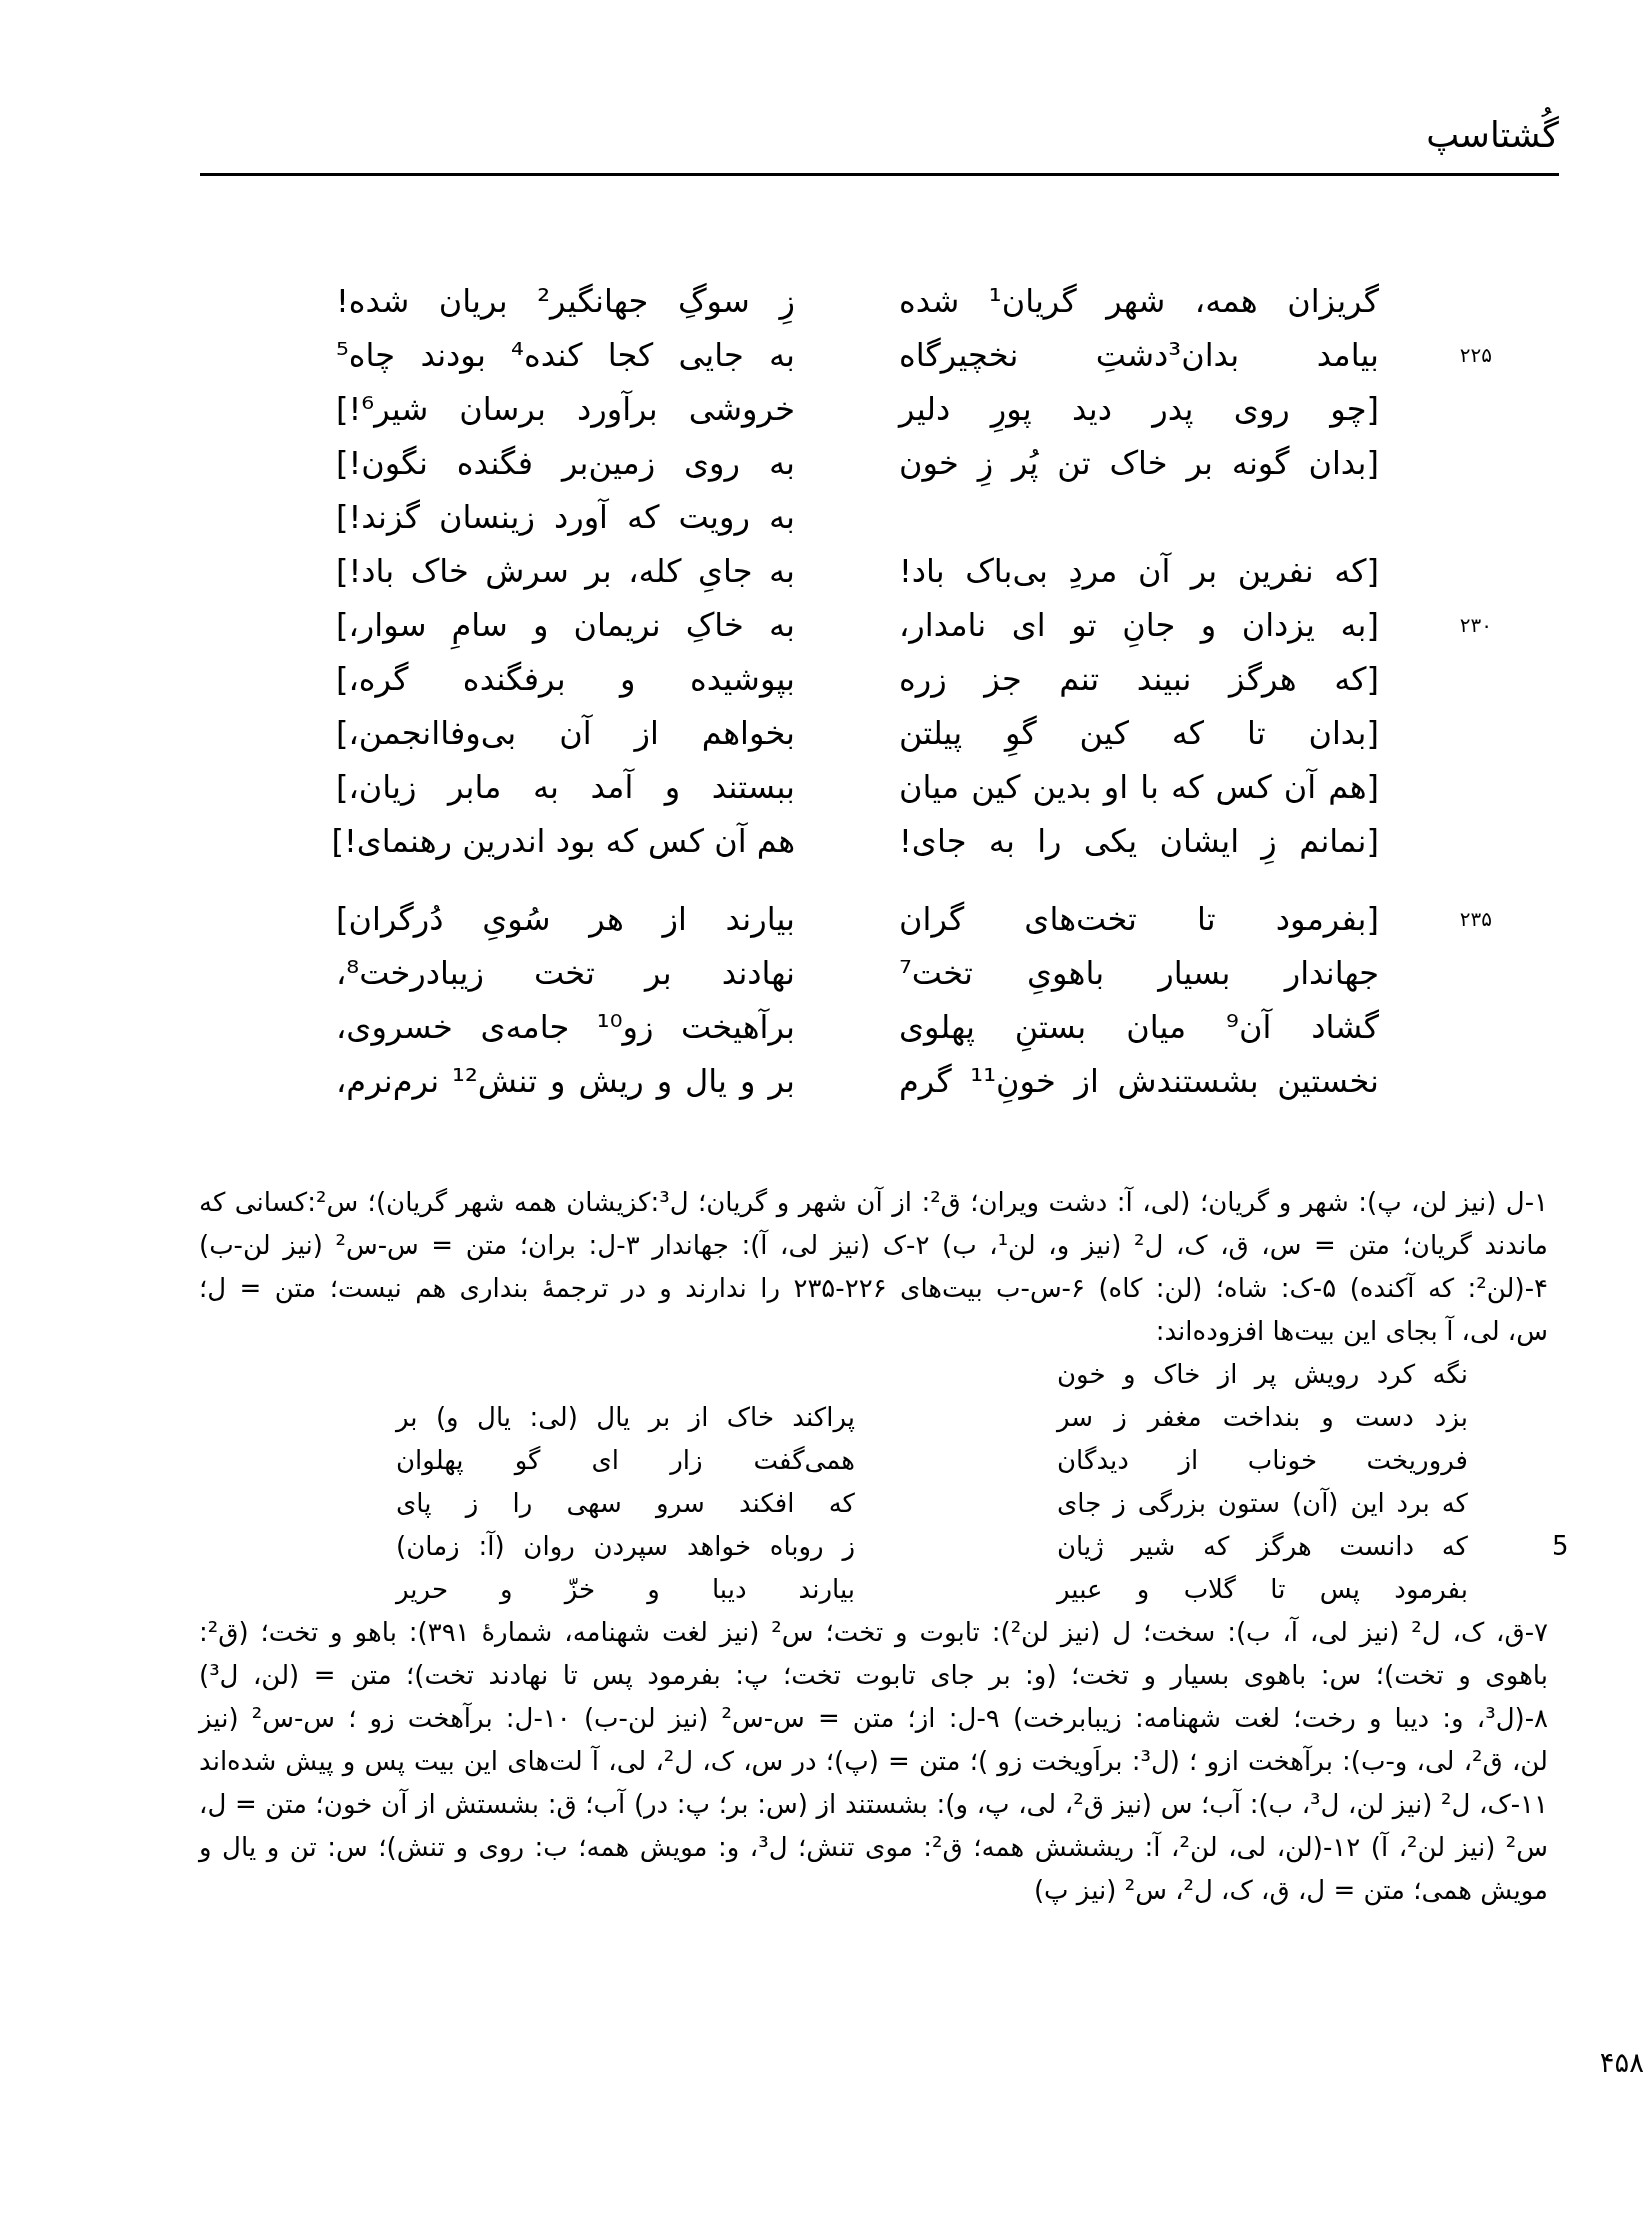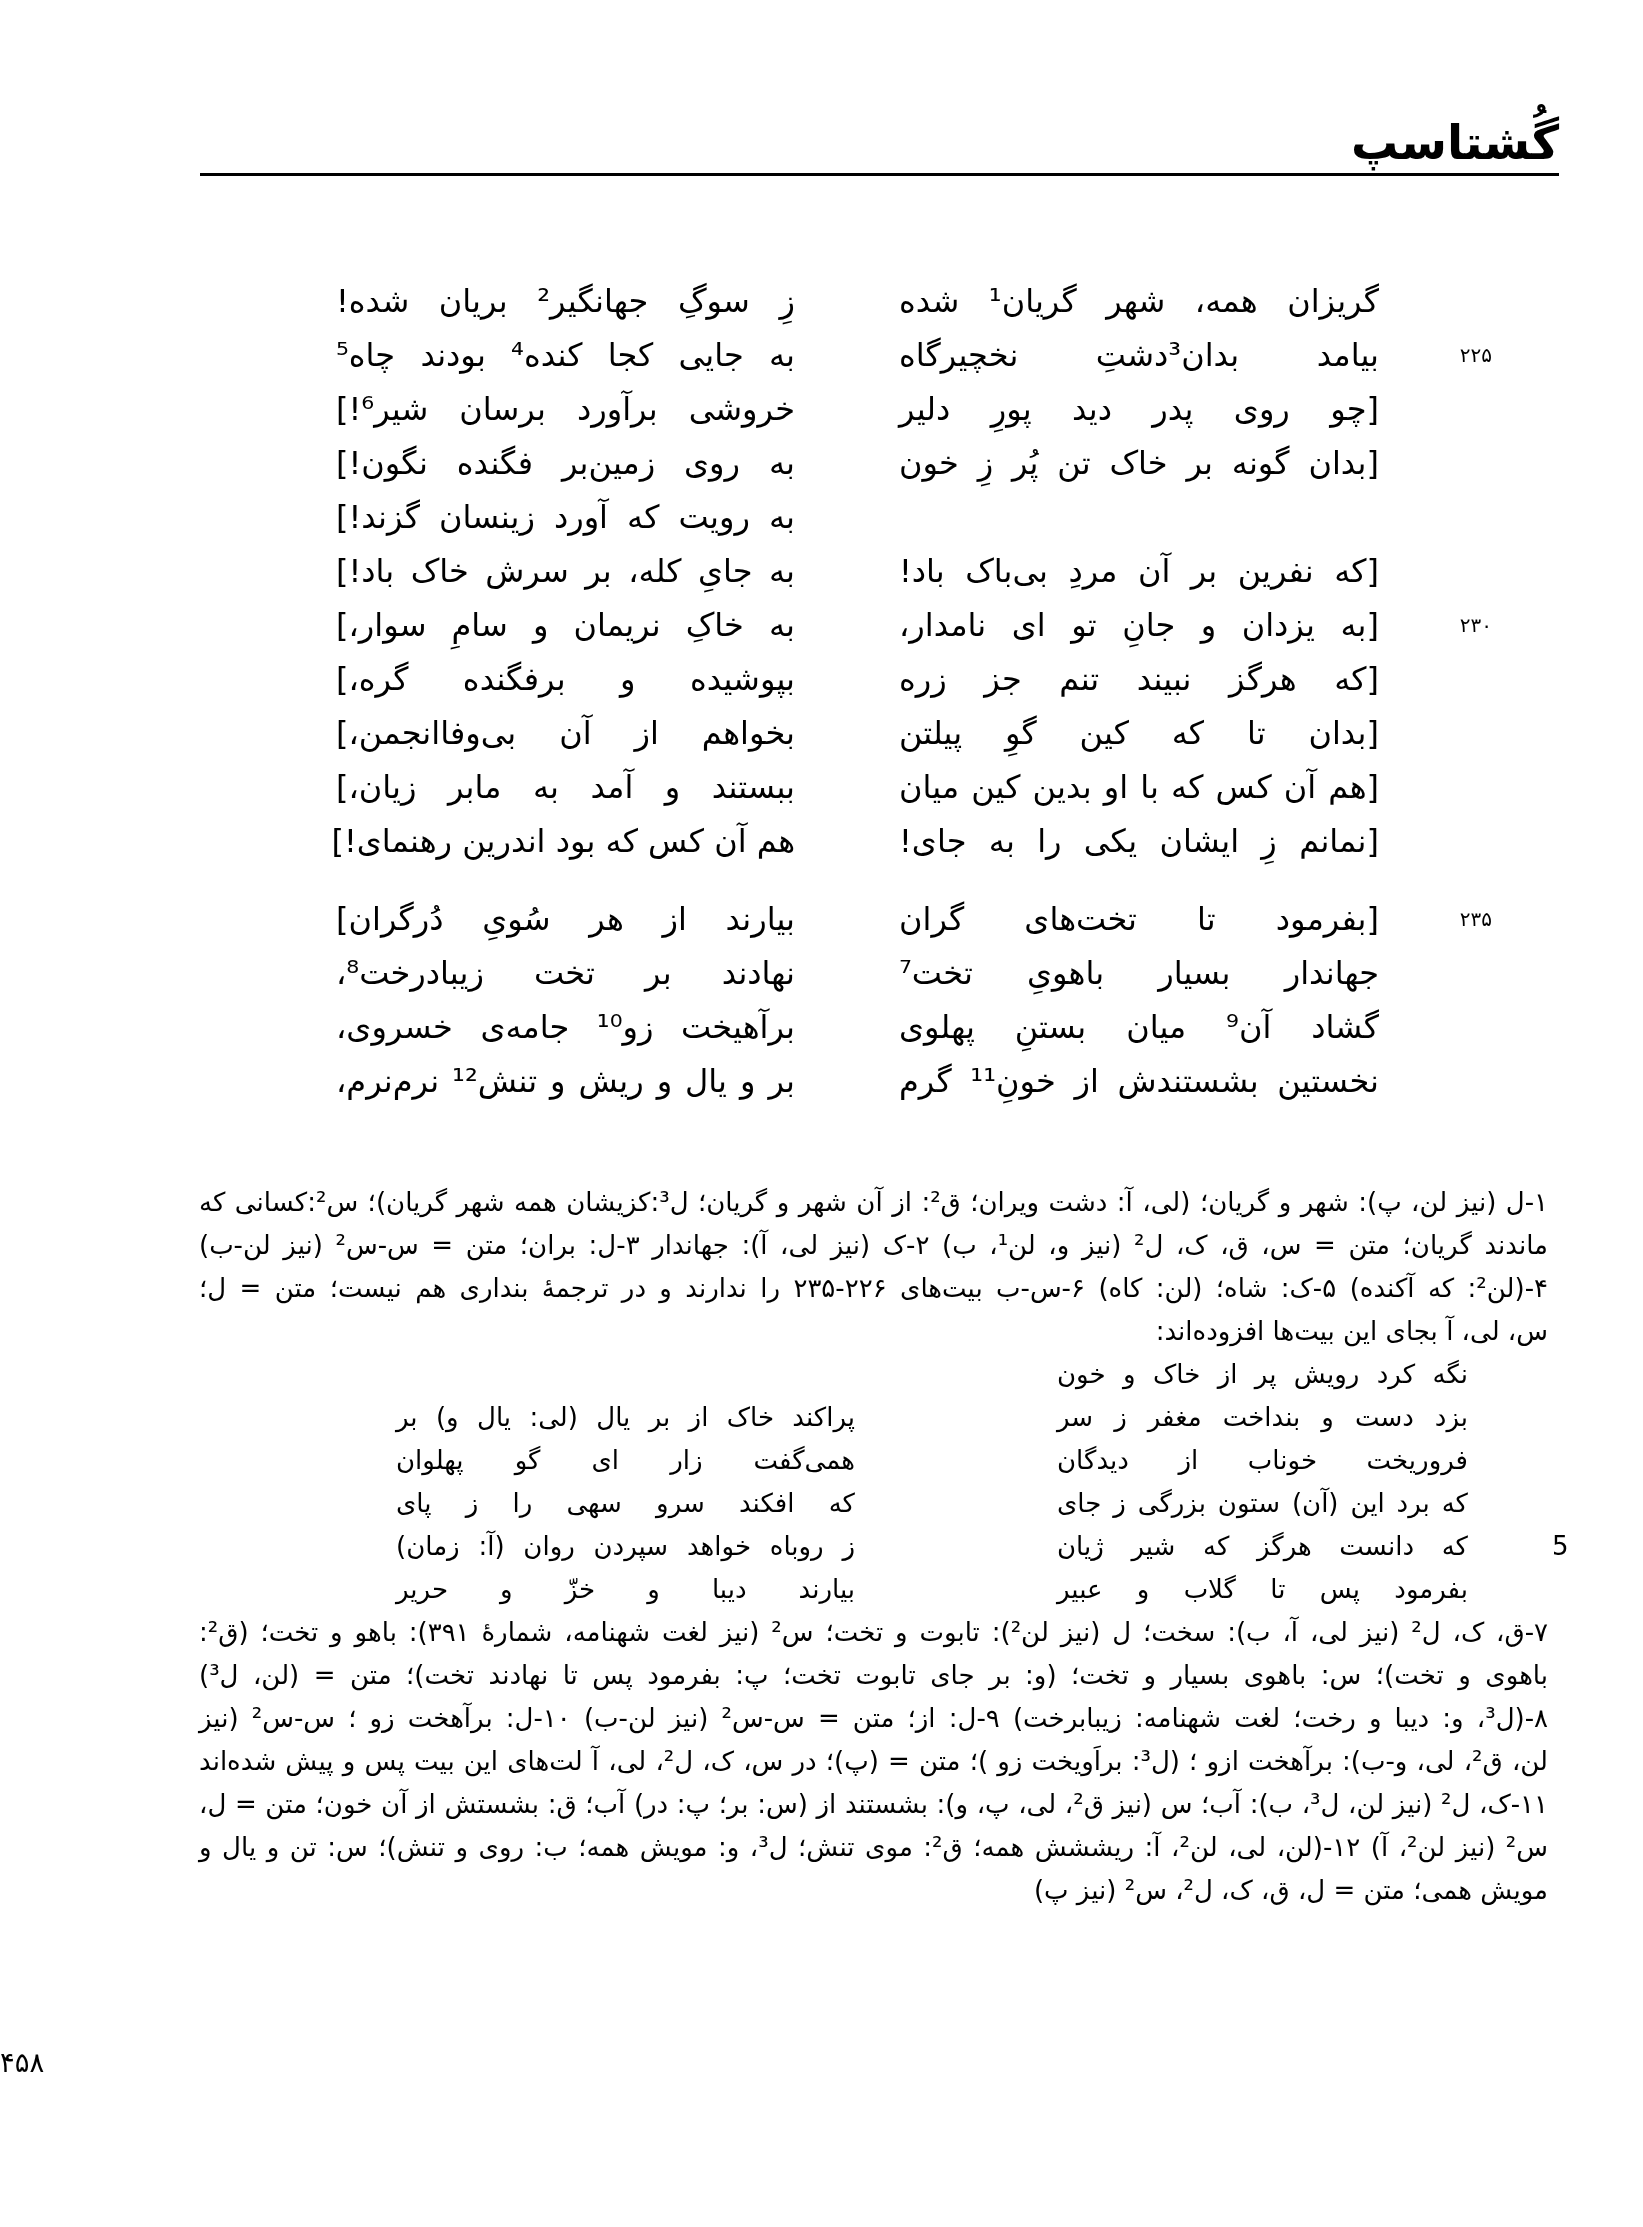--- a/index.html
+++ b/index.html
@@ -1,33 +1,33 @@
 <!DOCTYPE html>
 <html style="font-size:11px"><head>
 <meta charset="utf-8">
 <style>
   html, body { margin:0; padding:0; background:#ffffff; }
   body { width:1644px; height:2227px; position:relative; overflow:hidden; color:#000;
          font-family:"DejaVu Sans", sans-serif; }
-  .header-title { position:absolute; right:85px; top:115px; font-size:47px; font-weight:bold; direction:rtl; }
+  .header-title { position:absolute; right:85px; top:115px; font-size:35px; font-weight:normal; direction:rtl; }
   .header-rule { position:absolute; left:200px; right:85px; top:173px; height:2.7px; background:#000; }
   .verse-block { position:absolute; left:295px; width:1166px; direction:rtl; }
   .verse-row { position:relative; height:54px; font-size:32px; line-height:54px; white-space:nowrap; }
   .verse-num { position:absolute; right:-31px; width:96px; text-align:right; font-size:20px; }
   .hemistich-a { position:absolute; right:82px; width:480px; text-align:justify; text-align-last:justify; }
   .hemistich-b { position:absolute; right:666px; width:459px; text-align:justify; text-align-last:justify; }
   .footnotes { position:absolute; left:199px; right:96px; top:1181px; direction:rtl; font-size:26px; line-height:43px; }
   .fn-line { white-space:nowrap; text-align:justify; text-align-last:justify; }
   .fn-line.last { text-align-last:right; }
   .added-verses { position:relative; margin:0 0 0 0; }
   .added-row { position:relative; height:43px; font-size:26px; line-height:43px; white-space:nowrap; }
   .added-num { position:absolute; right:-20.6px; }
   .added-a { position:absolute; right:80px; width:411px; text-align:justify; text-align-last:justify; }
   .added-b { position:absolute; right:693px; width:459px; text-align:justify; text-align-last:justify; }
-  .page-number { position:absolute; left:0; right:0; top:2047px; text-align:left; font-size:27.4px; direction:rtl; }
+  .page-number { position:absolute; left:0; right:0; top:2047px; text-align:right; font-size:27.4px; direction:rtl; }
 </style>
 </head>
 <body>
 
 <div class="header-title">گُشتاسپ</div>
 <div class="header-rule"></div>
 
 <div class="verse-block" style="top:274px;">
   <div class="verse-row">
       <span class="verse-num"></span>

